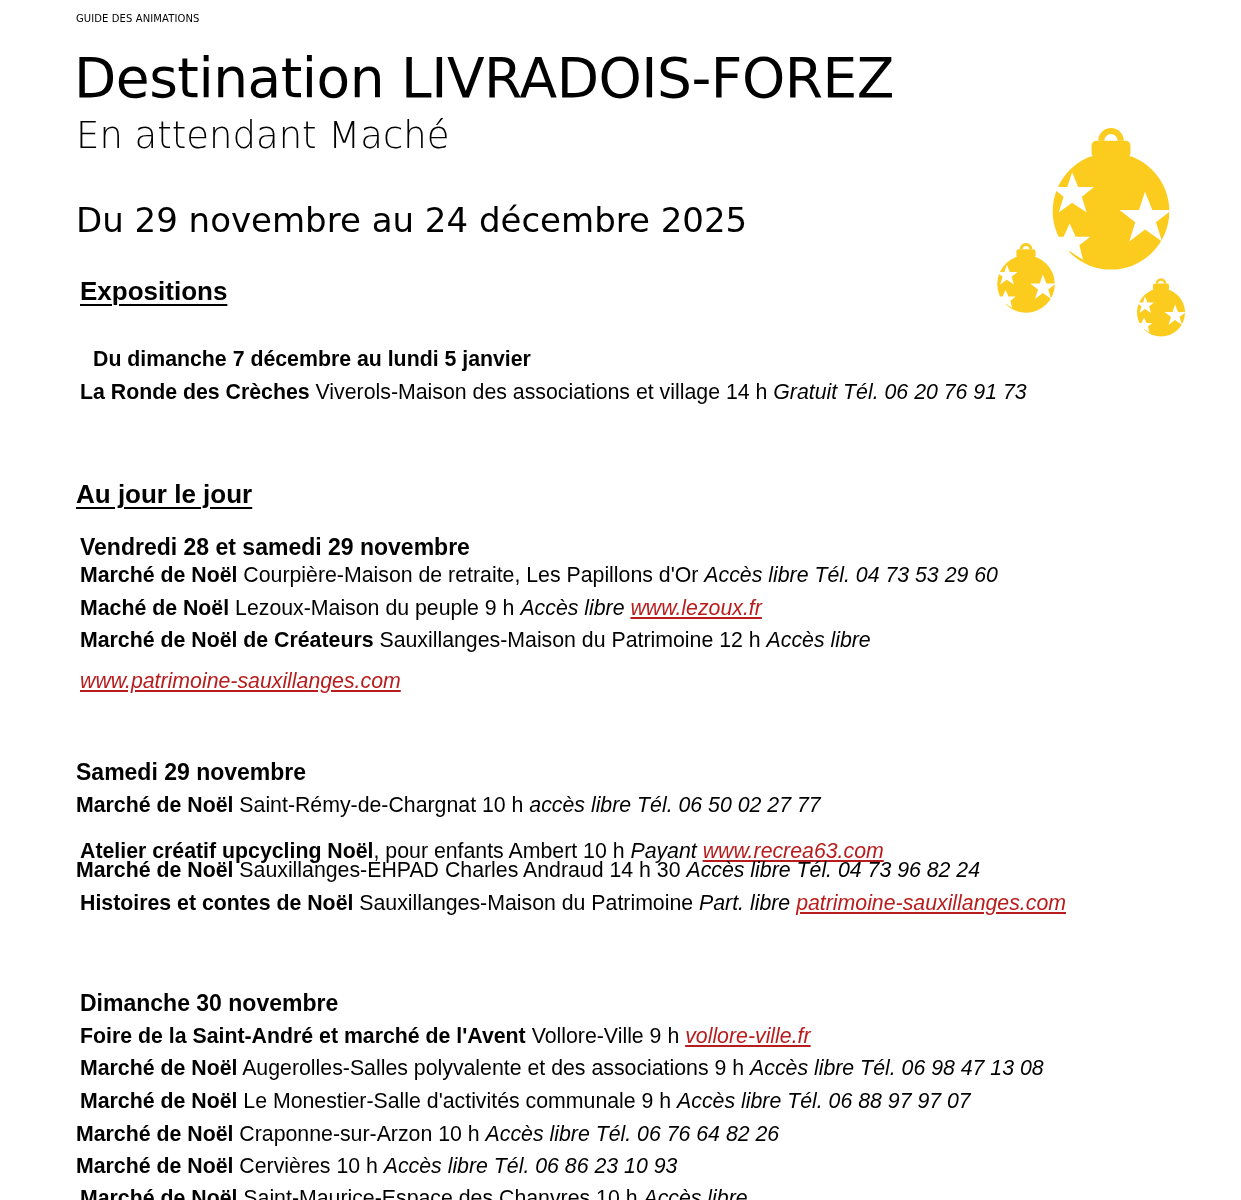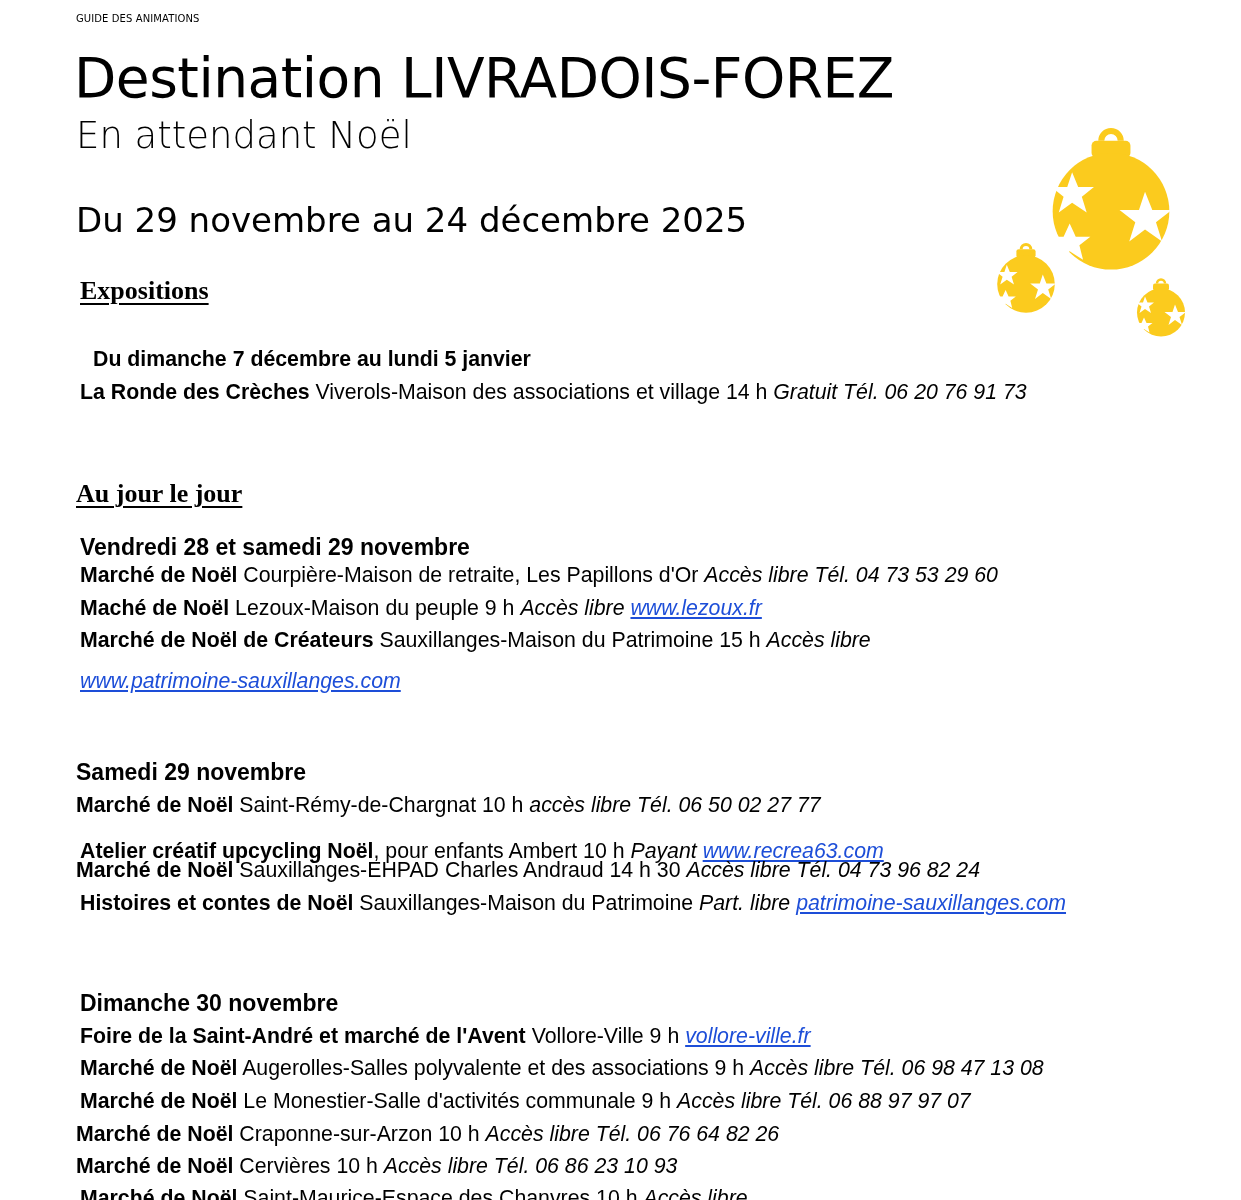--- a/index.html
+++ b/index.html
@@ -2,34 +2,34 @@
 <html><head>
 <meta charset="utf-8">
 <style>
   html, body { margin: 0; padding: 0; background: #ffffff; }
   body { width: 1241px; height: 1200px; overflow: hidden; position: relative; color: #000; font-family: "Liberation Sans", sans-serif; }
   .abs { position: absolute; white-space: nowrap; }
   .guide { left: 76px; top: 13px; font-family: "DejaVu Sans", sans-serif; font-size: 10px; letter-spacing: 0.1px; }
   .title { left: 74px; top: 38px; font-family: "DejaVu Sans", sans-serif; font-size: 55px; font-weight: 500; letter-spacing: -0.5px; line-height: 80px; }
   .subtitle { left: 76px; top: 112px; font-family: "DejaVu Sans", sans-serif; font-size: 37px; line-height: 48px; font-weight: 300; }
   .dates { left: 76px; top: 197px; font-family: "DejaVu Sans", sans-serif; font-size: 34px; line-height: 46px; }
-  .section { font-family: Liberation Serif, serif; font-weight: bold; font-size: 26px; text-decoration: underline; text-underline-offset: 4px; text-decoration-thickness: 2px; }
+  .section { font-family: Liberation Sans, sans-serif; font-weight: bold; font-size: 26px; text-decoration: underline; text-underline-offset: 4px; text-decoration-thickness: 2px; }
   .daytitle { font-weight: bold; font-size: 23px; }
   .line { font-size: 21.3px; }
   .line b { font-weight: bold; }
   .line i { }
-  .link { color: #1d4ed8; text-decoration: underline; font-style: italic; }
+  .link { color: #b91c1c; text-decoration: underline; font-style: italic; }
   .ornaments { position: absolute; left: 990px; top: 110px; width: 210px; height: 230px; }
 </style>
 </head>
 <body>
 
 <div class="abs guide">GUIDE DES ANIMATIONS</div>
 <div class="abs title">Destination LIVRADOIS-FOREZ</div>
-<div class="abs subtitle">En attendant Noël</div>
+<div class="abs subtitle">En attendant Maché</div>
 <div class="abs dates">Du 29 novembre au 24 décembre 2025</div>
 
 <svg class="ornaments" viewBox="0 0 210 230">
   <defs>
     <symbol id="bauble" viewBox="0 0 100 130">
       <path d="M42 22 a8 8 0 0 1 16 0" fill="none" stroke="#FBCB1E" stroke-width="5"></path>
       <rect x="34" y="22" width="32" height="14" rx="4" fill="#FBCB1E"></rect>
       <circle cx="50" cy="80" r="48" fill="#FBCB1E"></circle>
       <polygon fill="#fff" points="18,48 23,60 36,60 26,68 30,81 18,73 7,81 11,68 1,60 14,60"></polygon>
       <polygon fill="#fff" points="78,64 84,79 100,79 87,89 92,105 78,95 65,105 70,89 57,79 73,79"></polygon>
@@ -50,21 +50,21 @@
 <div class="abs section" style="left:76px; top:479px;">Au jour le jour</div>
 
 <div class="abs daytitle" style="left:80px; top:534px;">Vendredi 28 et samedi 29 novembre</div>
 <div class="abs line" style="left:80px; top:563px;">
   <b>Marché de Noël</b><span> Courpière-Maison de retraite, Les Papillons d'Or </span><i>Accès libre Tél. 04 73 53 29 60</i>
 </div>
 <div class="abs line" style="left:80px; top:596px;">
   <b>Maché de Noël</b><span> Lezoux-Maison du peuple 9 h </span><i>Accès libre </i><a class="link">www.lezoux.fr</a>
 </div>
 <div class="abs line" style="left:80px; top:628px;">
-  <b>Marché de Noël de Créateurs</b><span> Sauxillanges-Maison du Patrimoine 15 h </span><i>Accès libre</i>
+  <b>Marché de Noël de Créateurs</b><span> Sauxillanges-Maison du Patrimoine 12 h </span><i>Accès libre</i>
 </div>
 <div class="abs line" style="left:80px; top:661px;margin-top:8px;">
   <a class="link">www.patrimoine-sauxillanges.com</a>
 </div>
 
 <div class="abs daytitle" style="left:76px; top:759px;">Samedi 29 novembre</div>
 <div class="abs line" style="left:76px; top:793px;">
   <b>Marché de Noël</b><span> Saint-Rémy-de-Chargnat 10 h </span><i>accès libre Tél. 06 50 02 27 77</i>
 </div>
 <div class="abs line" style="left:80px; top:822px;margin-top:17px;">

